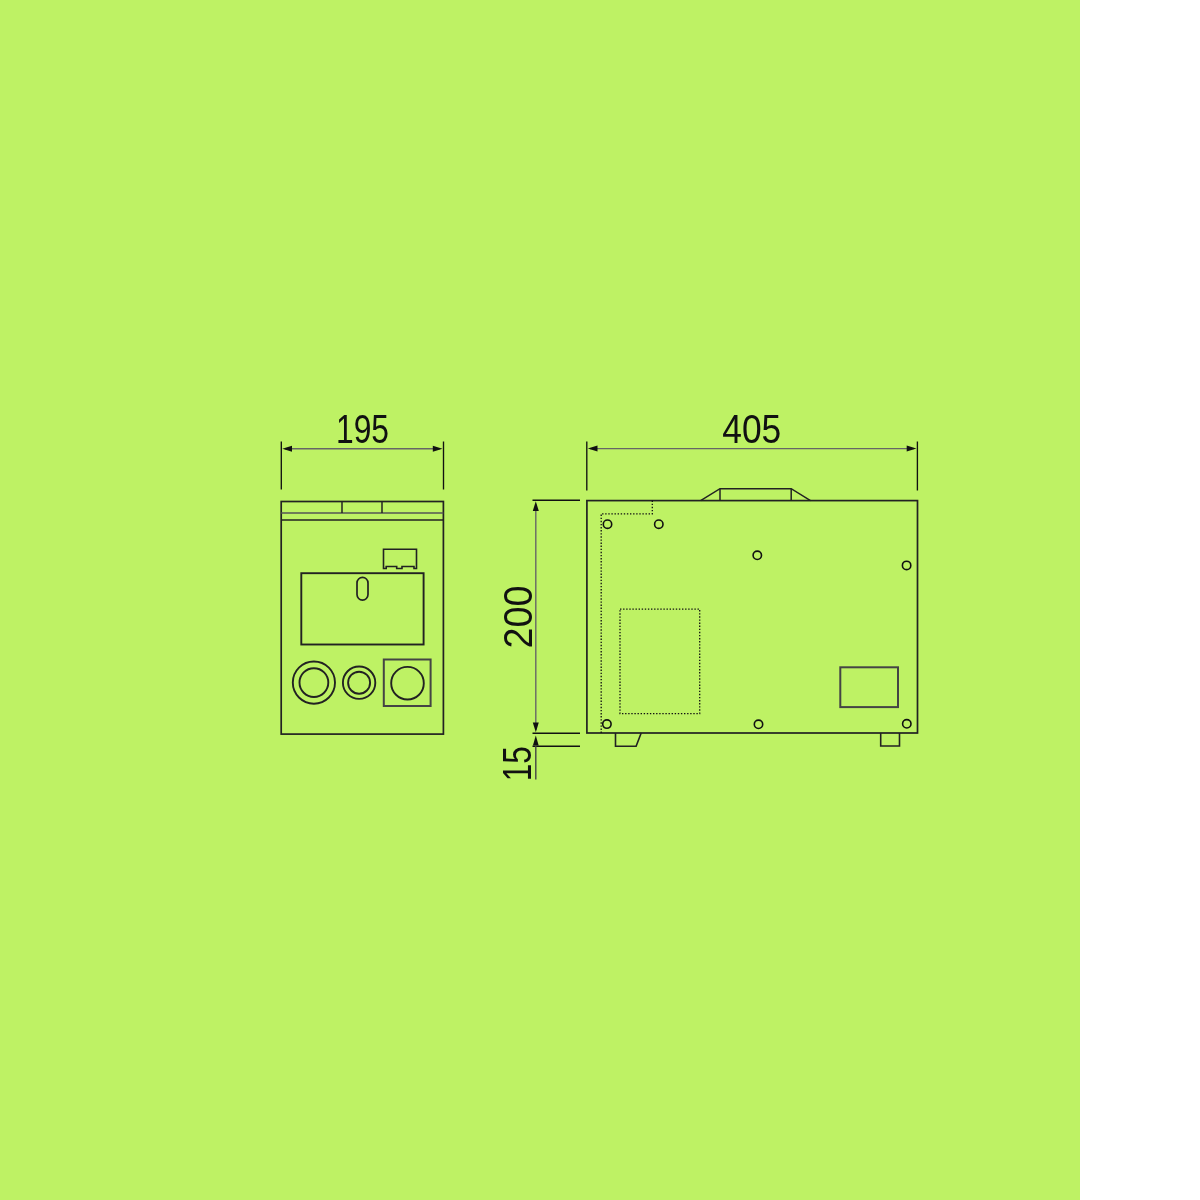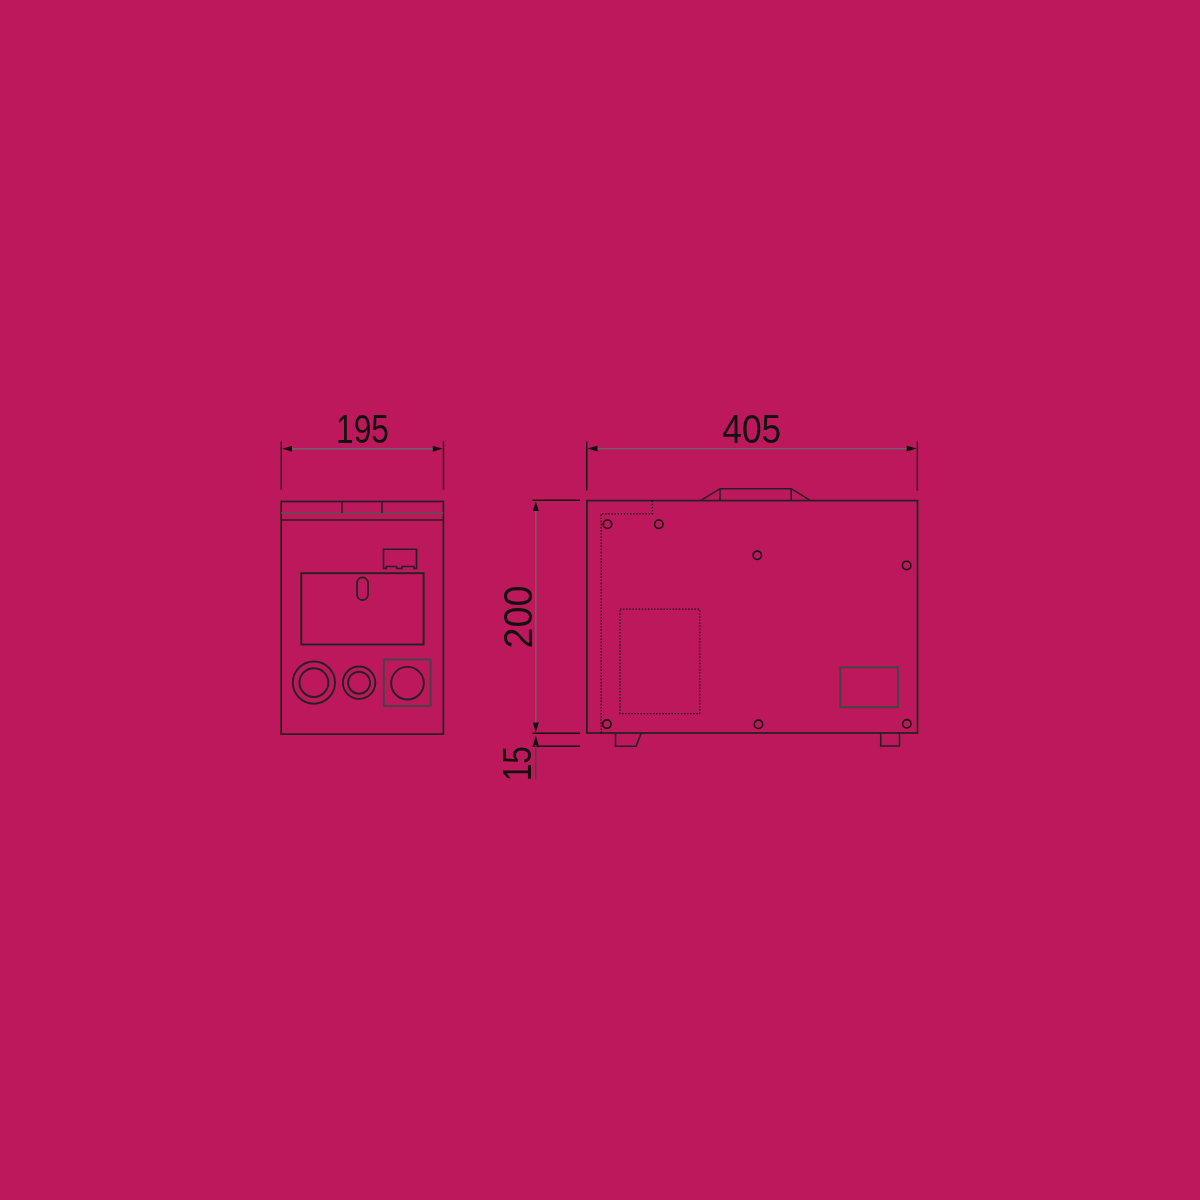--- a/index.html
+++ b/index.html
@@ -1,16 +1,16 @@
 <!DOCTYPE html>
 <html><head>
 <meta charset="utf-8">
 <style>
   html,body{margin:0;padding:0;background:#fff;}
-  #page{width:1200px;height:1200px;position:relative;background:#be185d;overflow:hidden;}
+  #page{width:1080px;height:1200px;position:relative;background:#bef264;overflow:hidden;}
   svg{position:absolute;top:0;left:0;}
   text{font-family:"Liberation Sans",sans-serif;fill:#111;}
 </style>
 </head>
 <body>
 <div id="page">
 <svg width="1200" height="1200" viewBox="0 0 1200 1200">
 
   <g stroke="#222" fill="none" stroke-width="1.7">
 

